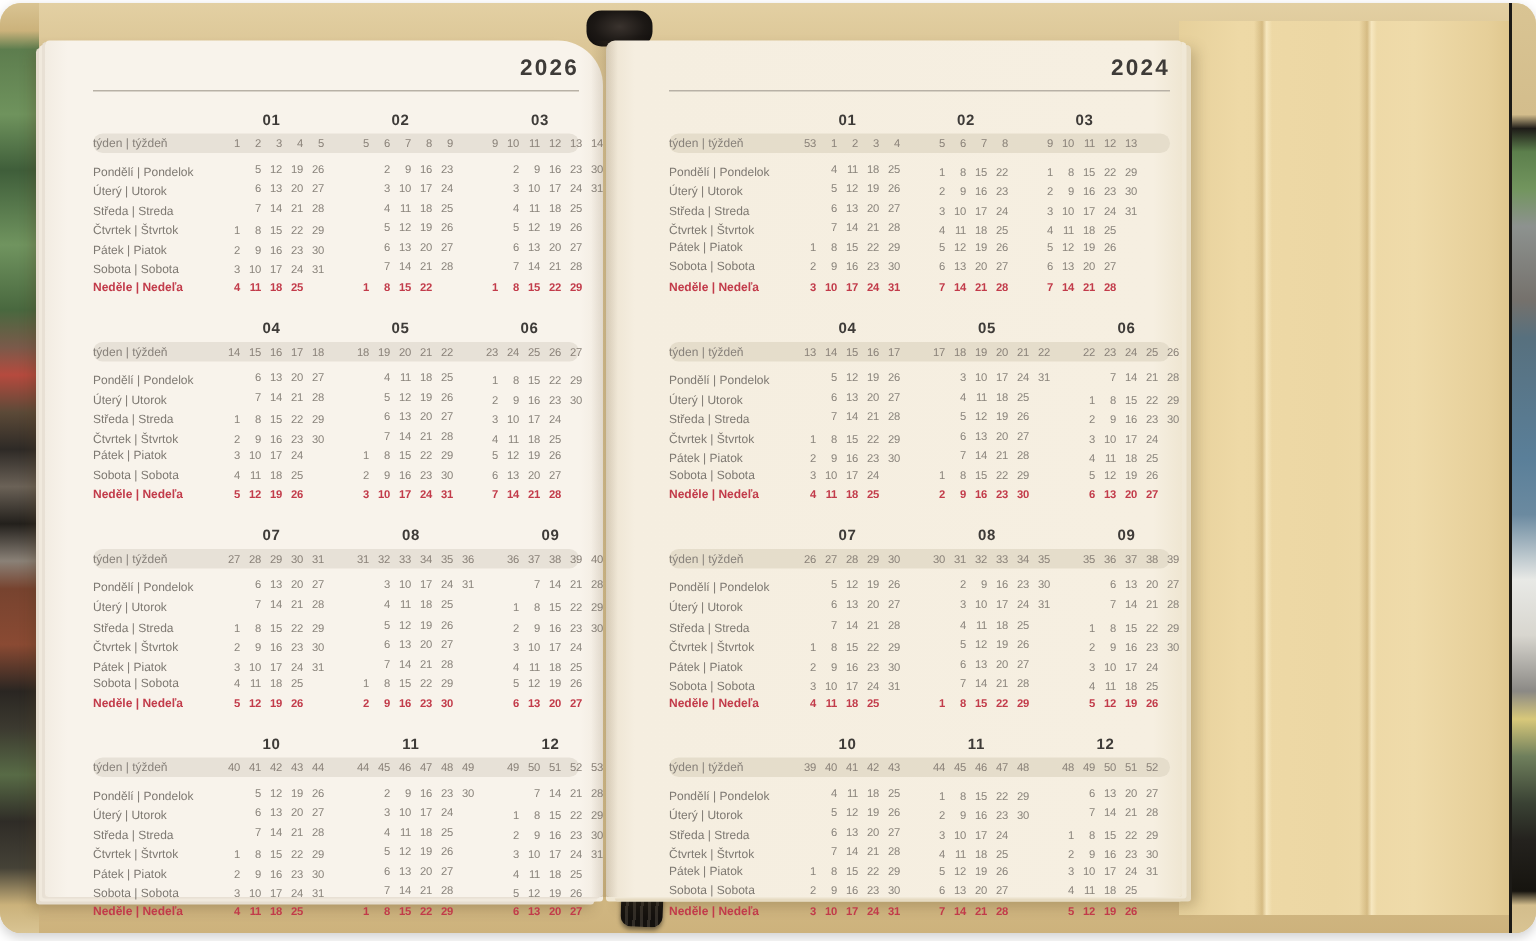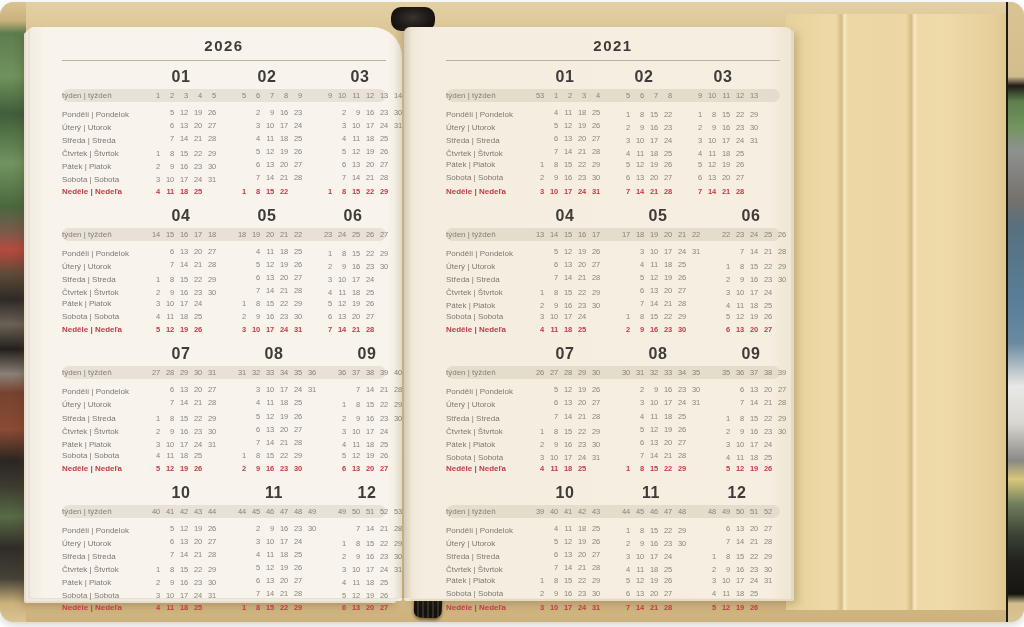--- a/index.html
+++ b/index.html
@@ -43,29 +43,29 @@
     box-shadow:-2px 1px 0 #e8e0d4,-4px 3px 0 #f0e9dd,-6px 5px 0 #e6ddcf,0 3px 0 #f3eee4,-8px 7px 9px rgba(80,60,30,.30);
     padding:10px 16px 0 32px;}
   .page-right{left:404px;width:384px;border-radius:6px 3px 2px 2px;
     background:linear-gradient(90deg,#ece2cf 0%,#f5eee0 5%,#f6efe1 95%,#efe6d2 100%);
     box-shadow:3px 1px 0 #f0e8d6,6px 3px 0 #e6dbc2,0 3px 0 #efe7d4,9px 6px 9px rgba(80,60,30,.26);
     padding:10px 8px 0 42px;}
   .gutter{position:absolute;left:394px;top:27px;width:18px;height:571px;z-index:6;pointer-events:none;
     background:linear-gradient(90deg,rgba(90,70,40,0) 0%,rgba(90,70,40,.10) 40%,rgba(90,70,40,.16) 55%,rgba(90,70,40,0) 100%);}
 
   
-  .year{text-align:center;font-size:15px;font-weight:700;letter-spacing:1.5px;color:#3e3b38;height:20px;}
+  .year{text-align:right;font-size:15px;font-weight:700;letter-spacing:1.5px;color:#3e3b38;height:20px;}
   .rule{border-top:1px solid #b8b1a6;margin:3px 0 0 0;}
   .band{margin:0;}
   .rrow{display:flex;align-items:baseline;height:13.1px;}
   .mh{height:25px;align-items:flex-end;padding-bottom:3px;}
   .lab{width:84px;font-size:8px;color:#7d7871;white-space:nowrap;flex:none;}
   .mcol{display:flex;flex:none;}
   .mcol + .mcol{margin-left:16px;}
-  .mhead{display:block;text-align:center;font-weight:700;font-size:16px;color:#3e3b38;letter-spacing:.5px;}
+  .mhead{display:block;text-align:center;font-weight:700;font-size:10px;color:#3e3b38;letter-spacing:.5px;}
   .c{width:14px;text-align:right;font-size:7.5px;color:#8a847c;letter-spacing:-.2px;flex:none;}
   .wk{background:#e7e1d7;border-radius:8px;height:13px;align-items:center;margin-bottom:6px;}
   .page-right .wk{background:#e5ddcb;}
   .wk .lab{color:#87817a;}
   .wk .c{color:#8a8279;}
   .sun .lab,.sun .c{color:#c23b4a;font-weight:700;}
 </style>
 </head>
 <body>
 
@@ -904,21 +904,21 @@
               <div class="c">20</div>
               <div class="c">27</div>
               <div class="c"></div>
             </div>
           </div>
         </div>
       </div>
   </div>
 
   <div class="page page-right">
-    <div class="year">2021</div>
+    <div class="year">2024</div>
     <div class="rule"></div>
     <div class="bands">
         <div class="band">
           <div class="rrow mh">
             <div class="lab"></div>
             <div class="mcol mhead" style="width: 70px;">01</div>
             <div class="mcol mhead" style="width: 56px;">02</div>
             <div class="mcol mhead" style="width: 70px;">03</div>
           </div>
           <div class="rrow wk">

